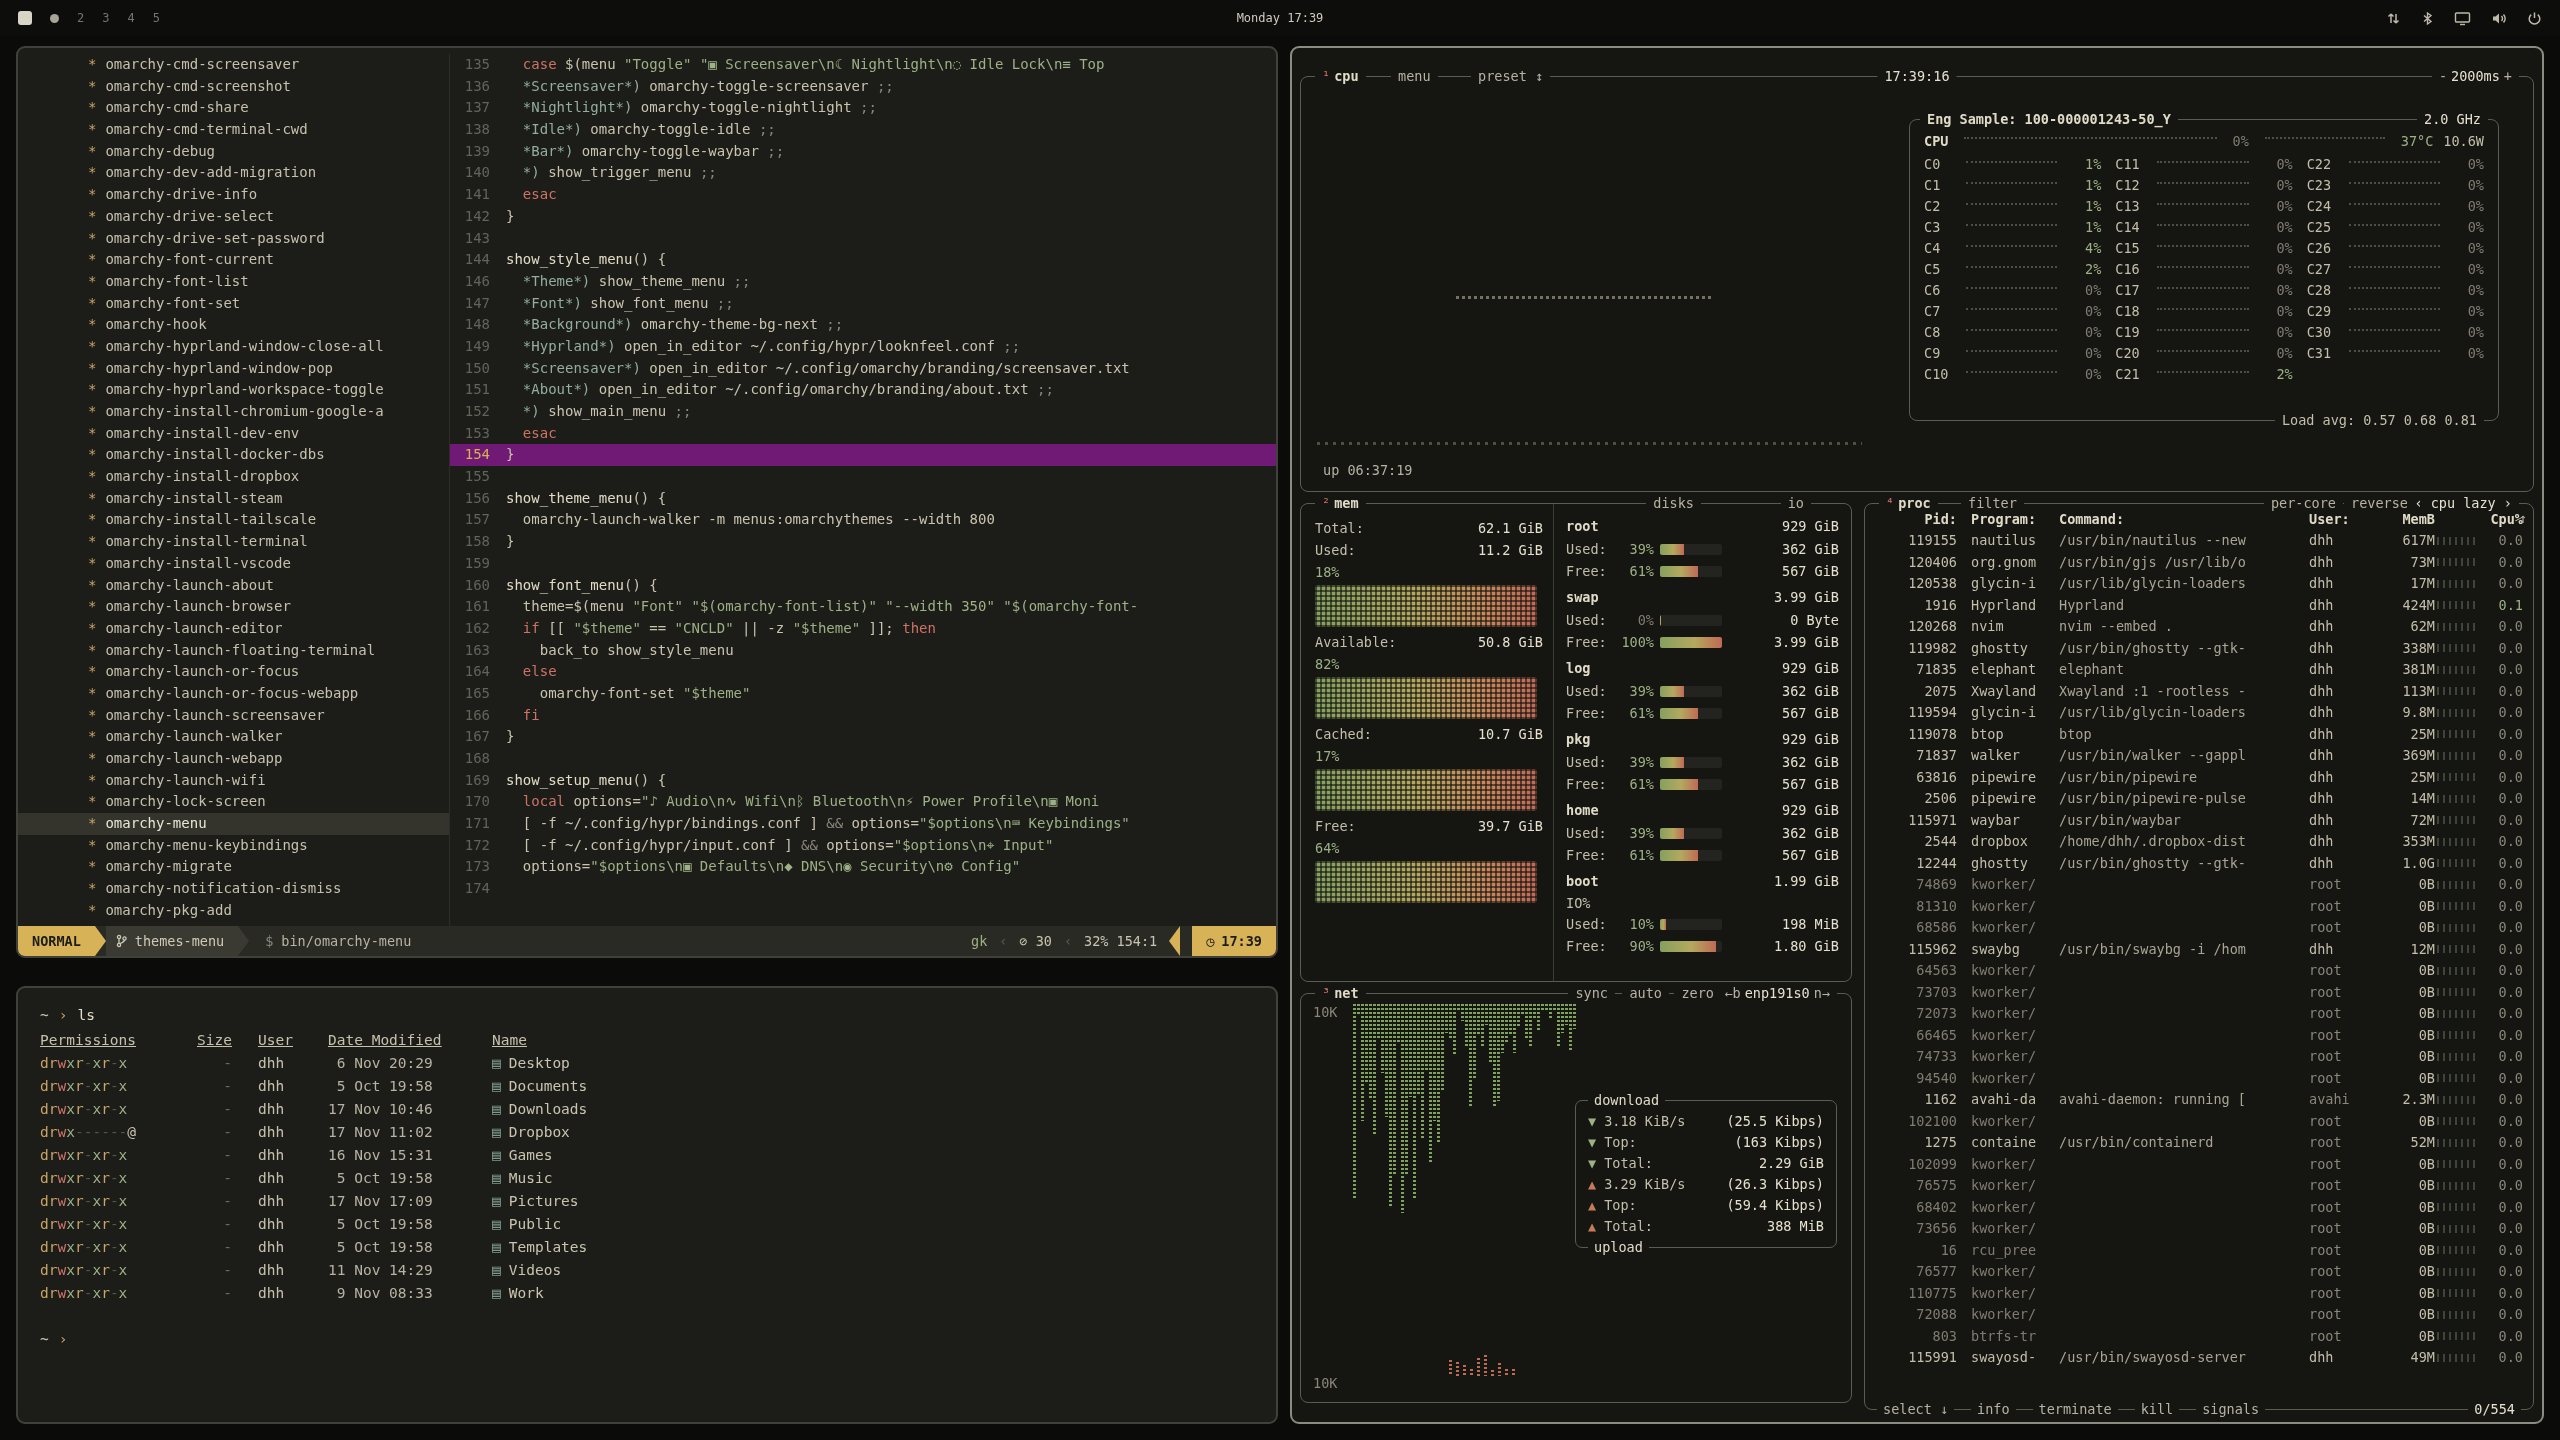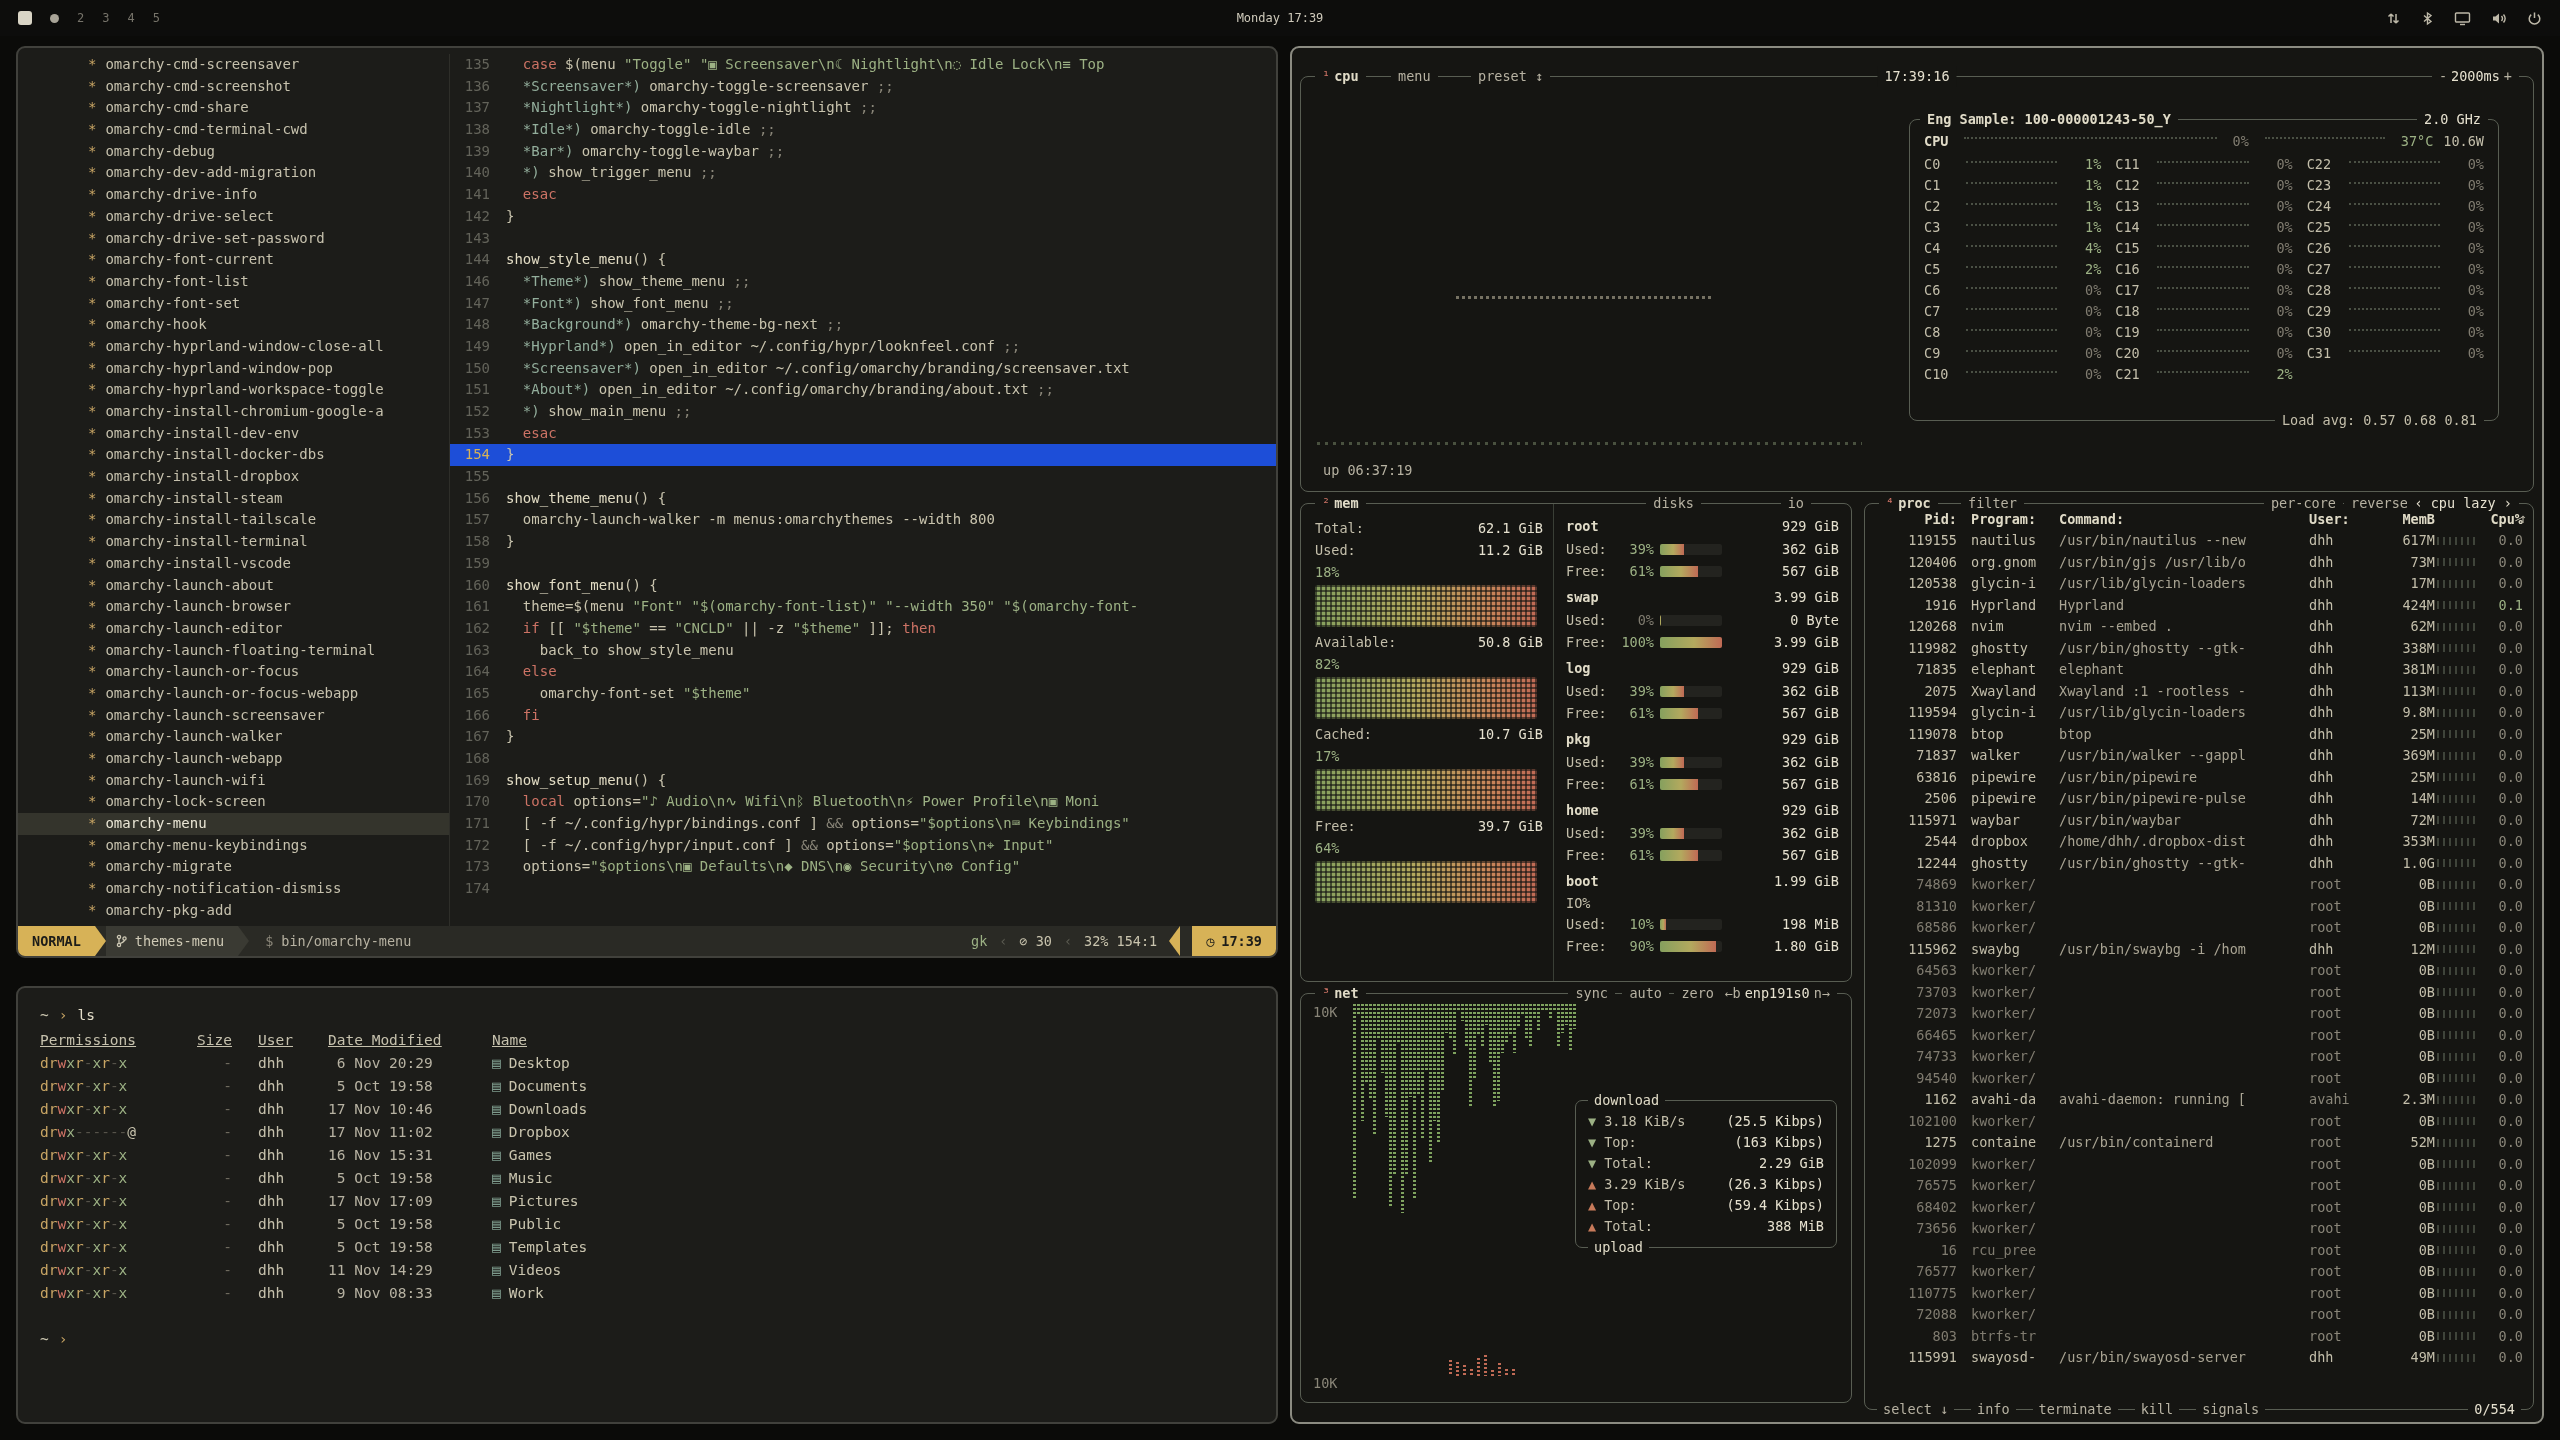--- a/index.html
+++ b/index.html
@@ -22,21 +22,21 @@
 #win-btop{left:1290px;top:46px;width:1254px;height:1378px;background:#151512;border:2px solid #8b8b81}
 
 #editor-body{display:flex;height:878px;font-size:14px;line-height:21.7px;padding-top:6px}
 #file-pane{width:432px;border-right:1px solid #2e2e29;overflow:hidden;white-space:nowrap}
 .file-row{height:21.7px;padding-left:70px;display:flex;gap:9px;color:#c6c1ad}
 .file-row .star{color:#c8a564}
 .file-row.sel{background:#34342c;color:#ebe7d6}
 #code-pane{flex:1;overflow:hidden}
 .code-line{display:flex;height:21.7px;white-space:pre}
 .ln{width:56px;text-align:right;padding-right:16px;color:#63635a;flex:none}
-.code-line.cursor{background:#1d4ed8}
+.code-line.cursor{background:#701a75}
 .code-line.cursor .ln{color:#d7b257}
 .sy-t{color:#c9c4ae}.sy-k{color:#cd7365}.sy-s{color:#9cb184}.sy-p{color:#93ae9c}.sy-o{color:#8a8679}.sy-f{color:#e2dcc4}
 
 #statusline{height:30px;background:#2a2a25;display:flex;align-items:center;font-size:13.5px;overflow:hidden}
 .sl-mode{background:#d7b257;color:#1c1c19;font-weight:bold;padding:0 14px;height:30px;display:flex;align-items:center}
 .tri{width:0;height:0;border-top:15px solid transparent;border-bottom:15px solid transparent}
 .tri-mode{border-left:11px solid #d7b257}
 .sl-branch{background:#3a3a33;height:30px;display:flex;align-items:center;gap:8px;padding:0 14px 0 10px;color:#cfcab6}
 .tri-branch{border-left:11px solid #3a3a33}
 .sl-file{padding:0 16px;color:#b7b2a2;display:flex;gap:8px}

